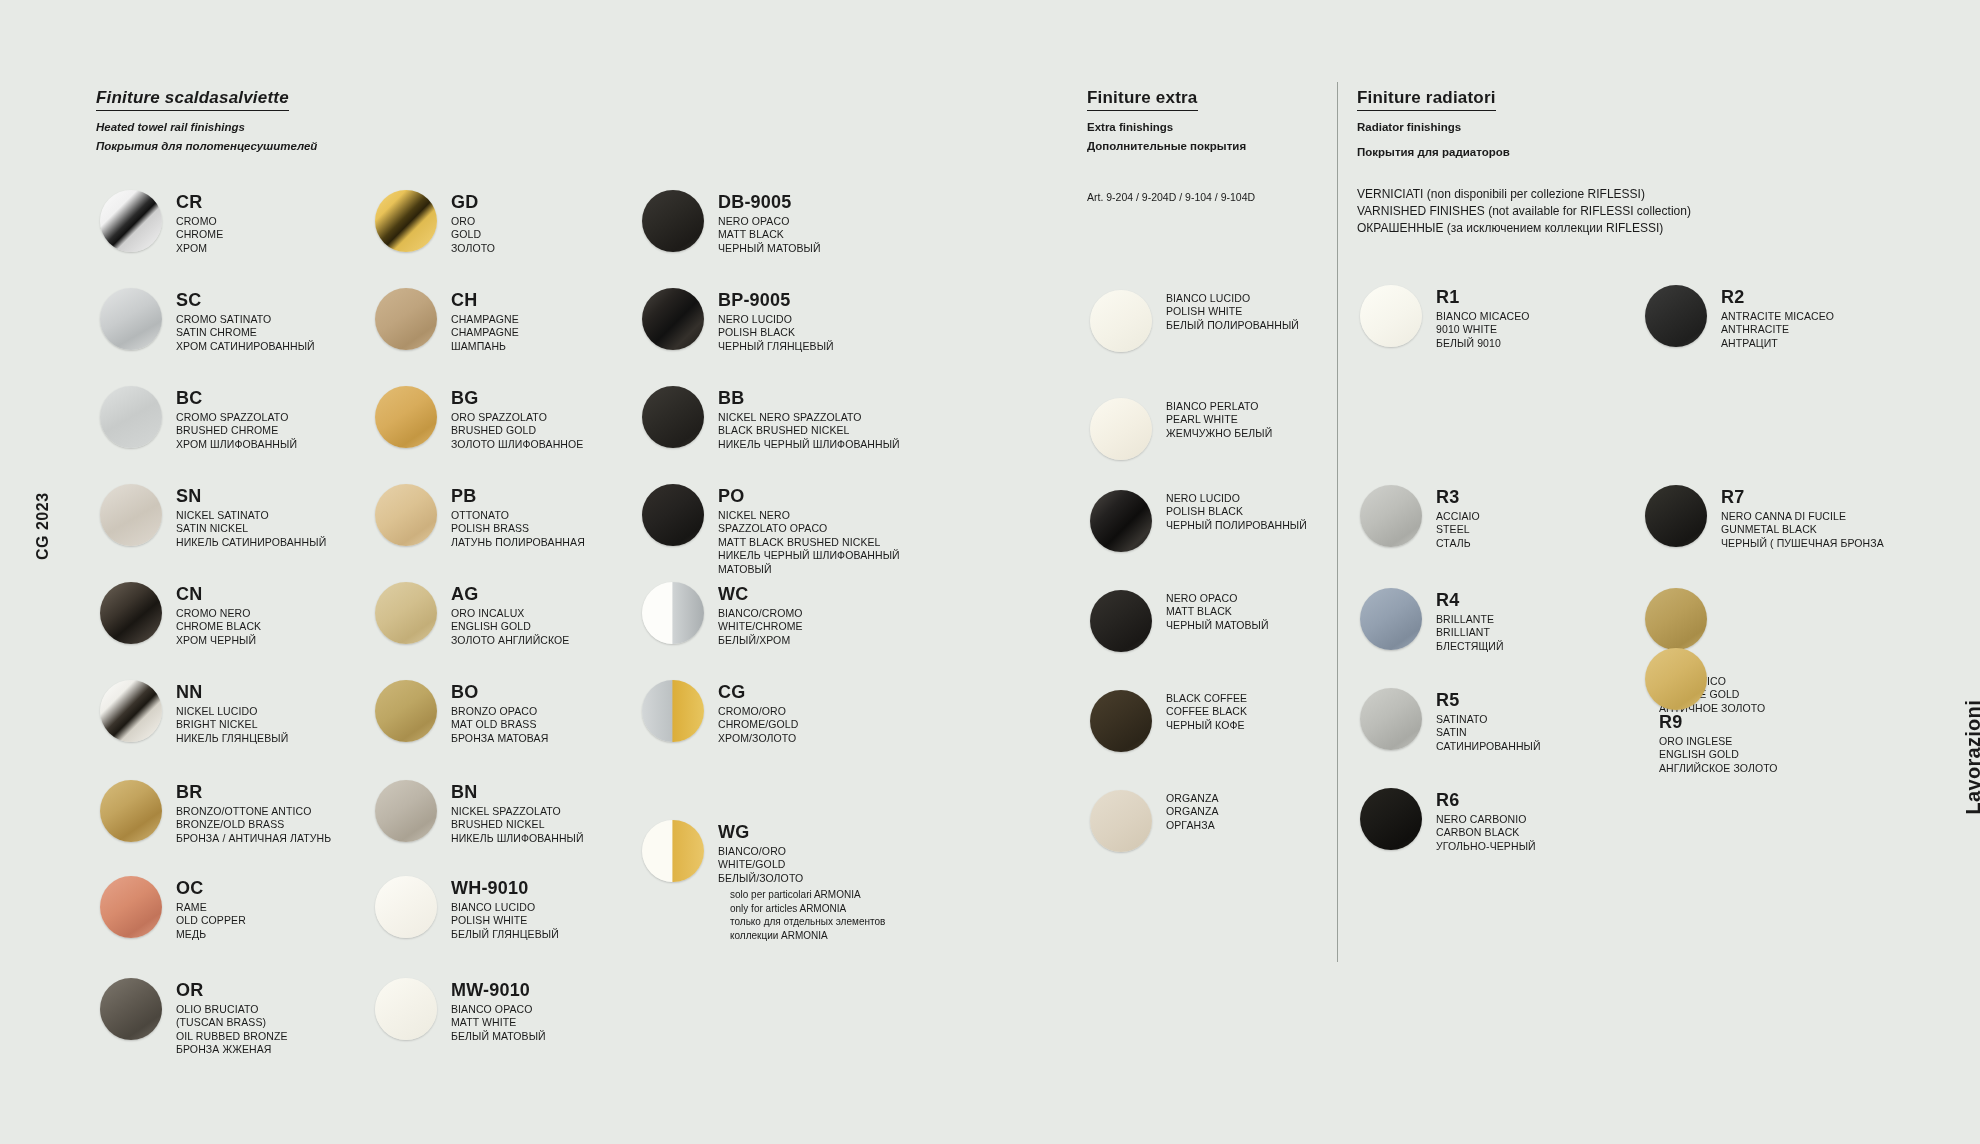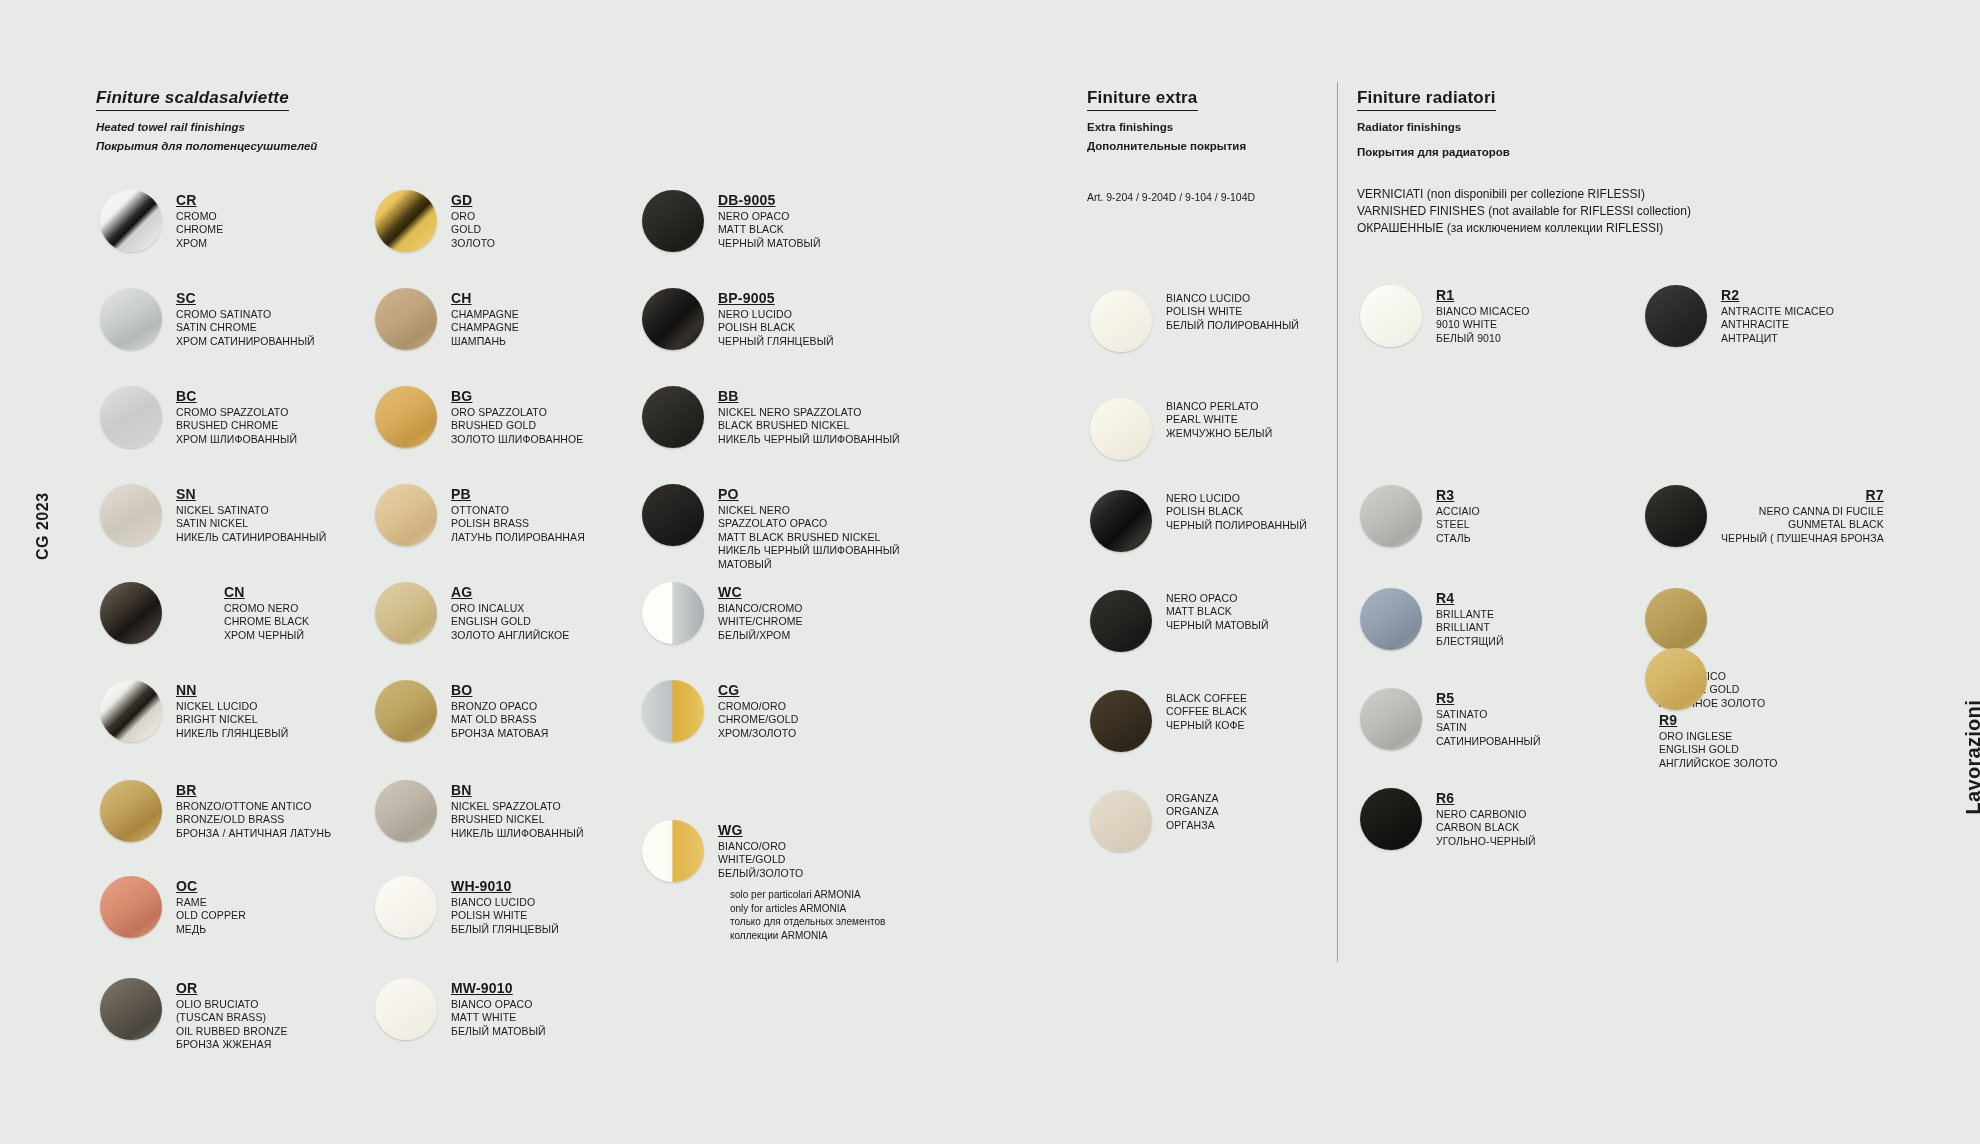--- a/index.html
+++ b/index.html
@@ -85,25 +85,24 @@
     height: 62px;
     border-radius: 50%;
     flex: 0 0 62px;
     box-shadow: 0 1px 2px rgba(0,0,0,0.18);
   }
   .txt {
     margin-left: 14px;
     padding-top: 2px;
   }
   .code {
-    font-size: 14px;
+    font-size: 18px;
     font-weight: bold;
     letter-spacing: 0.2px;
     margin-bottom: 2px;
-    text-decoration: underline;
   }
   .lines {
     font-size: 10.5px;
     line-height: 1.28;
     letter-spacing: 0.1px;
   }
 
   
   .small-note {
     position: absolute;
@@ -193,21 +192,21 @@
         <div class="swatch" style="background:linear-gradient(150deg,#e3ded6 0%,#cdc6ba 55%,#ded8cf 100%);"></div>
         <div class="txt">
           <div class="code">SN</div>
           <div class="lines">
             <div>NICKEL SATINATO</div>
             <div>SATIN NICKEL</div>
             <div>НИКЕЛЬ САТИНИРОВАННЫЙ</div>
           </div>
         </div>
       </div>
-      <div class="item" style="left: 100px; top: 582px; gap: 48px;">
+      <div class="item" style="left: 100px; top: 582px;">
         <div class="swatch" style="background:linear-gradient(140deg,#6e6458 0%,#3b342c 40%,#191612 60%,#5a5148 100%);"></div>
         <div class="txt">
           <div class="code">CN</div>
           <div class="lines">
             <div>CROMO NERO</div>
             <div>CHROME BLACK</div>
             <div>ХРОМ ЧЕРНЫЙ</div>
           </div>
         </div>
       </div>
@@ -553,21 +552,21 @@
         <div class="swatch" style="background:linear-gradient(145deg,#3b3b3a 0%,#2b2b2a 45%,#1f1f1e 80%,#373736 100%);"></div>
         <div class="txt">
           <div class="code">R2</div>
           <div class="lines">
             <div>ANTRACITE MICACEO</div>
             <div>ANTHRACITE</div>
             <div>АНТРАЦИТ</div>
           </div>
         </div>
       </div>
-      <div class="item" style="left: 1645px; top: 485px; text-align: right;">
+      <div class="item" style="left: 1645px; top: 485px;">
         <div class="swatch" style="background:linear-gradient(145deg,#35342e 0%,#242320 45%,#171614 80%,#2f2e28 100%);"></div>
         <div class="txt">
           <div class="code">R7</div>
           <div class="lines">
             <div>NERO CANNA DI FUCILE</div>
             <div>GUNMETAL BLACK</div>
             <div>ЧЕРНЫЙ ( ПУШЕЧНАЯ БРОНЗА</div>
           </div>
         </div>
       </div>

